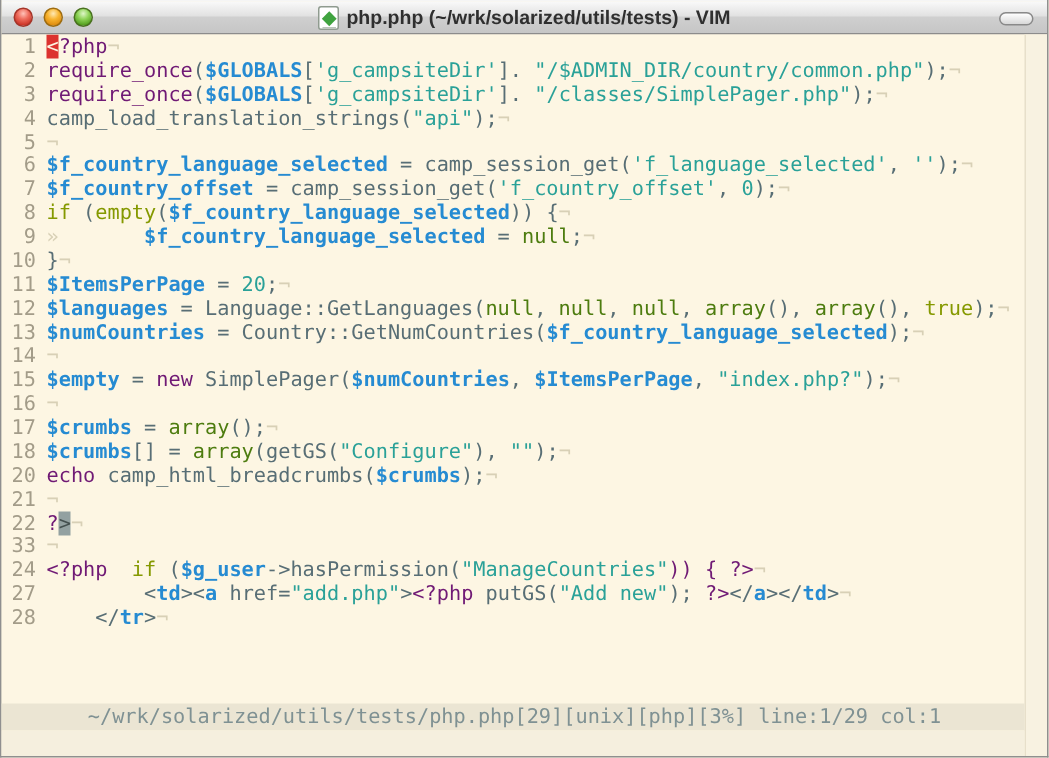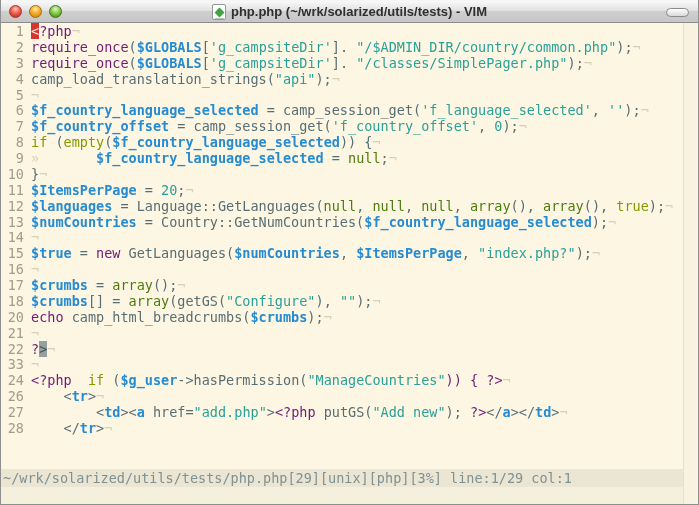--- a/index.html
+++ b/index.html
@@ -44,21 +44,21 @@
   .green  { color:#859900; }
   .yellow { color:#4d7c0f; }
   .tagb   { color:#268bd2; font-weight:bold; }
   .faint  { color:#d8d0b6; }
   .cursor { background:#dc322f; color:#fdf6e3; }
   .match  { background:#93a1a1; color:#44504f; }
 
   .scrollbar { position:absolute; right:0; top:0; bottom:0; width:15px; background:#f8f2e1;
     border-left:1px solid #e7dfca; }
   .statusline { position:absolute; left:0; right:15px; top:446px; height:18px; line-height:18px;
-    background:#ebe5d3; color:#7f9193; padding-left:2px; white-space:pre; }
+    background:#ebe5d3; color:#7f9193; padding-left:2px; white-space:pre;text-align:center; }
   .bottomarea { position:absolute; left:0; right:15px; top:464px; bottom:0; background:#f5efde; }
 </style>
 </head>
 <body>
 
 <div class="window">
 
   <div class="titlebar">
     <div class="lights">
       <span class="light red"></span>
@@ -81,30 +81,29 @@
         <div class="line"><span class="ln">5</span><span class="code"><span class="faint">¬</span></span></div>
         <div class="line"><span class="ln">6</span><span class="code"><span class="blue">$f_country_language_selected</span><span> = camp_session_get(</span><span class="cyan">'f_language_selected'</span><span>, </span><span class="cyan">''</span><span>);</span><span class="faint">¬</span></span></div>
         <div class="line"><span class="ln">7</span><span class="code"><span class="blue">$f_country_offset</span><span> = camp_session_get(</span><span class="cyan">'f_country_offset'</span><span>, </span><span class="cyan">0</span><span>);</span><span class="faint">¬</span></span></div>
         <div class="line"><span class="ln">8</span><span class="code"><span class="green">if</span><span> (</span><span class="green">empty</span><span>(</span><span class="blue">$f_country_language_selected</span><span>)) {</span><span class="faint">¬</span></span></div>
         <div class="line"><span class="ln">9</span><span class="code"><span class="faint">»       </span><span class="blue">$f_country_language_selected</span><span> = </span><span class="yellow">null</span><span>;</span><span class="faint">¬</span></span></div>
         <div class="line"><span class="ln">10</span><span class="code"><span>}</span><span class="faint">¬</span></span></div>
         <div class="line"><span class="ln">11</span><span class="code"><span class="blue">$ItemsPerPage</span><span> = </span><span class="cyan">20</span><span>;</span><span class="faint">¬</span></span></div>
         <div class="line"><span class="ln">12</span><span class="code"><span class="blue">$languages</span><span> = Language::GetLanguages(</span><span class="yellow">null</span><span>, </span><span class="yellow">null</span><span>, </span><span class="yellow">null</span><span>, </span><span class="yellow">array</span><span>(), </span><span class="yellow">array</span><span>(), </span><span class="green">true</span><span>);</span><span class="faint">¬</span></span></div>
         <div class="line"><span class="ln">13</span><span class="code"><span class="blue">$numCountries</span><span> = Country::GetNumCountries(</span><span class="blue">$f_country_language_selected</span><span>);</span><span class="faint">¬</span></span></div>
         <div class="line"><span class="ln">14</span><span class="code"><span class="faint">¬</span></span></div>
-        <div class="line"><span class="ln">15</span><span class="code"><span class="blue">$true</span><span> = </span><span class="red">new</span><span> GetLanguages(</span><span class="blue">$numCountries</span><span>, </span><span class="blue">$ItemsPerPage</span><span>, </span><span class="cyan">"index.php?"</span><span>);</span><span class="faint">¬</span></span></div>
+        <div class="line"><span class="ln">15</span><span class="code"><span class="blue">$empty</span><span> = </span><span class="red">new</span><span> SimplePager(</span><span class="blue">$numCountries</span><span>, </span><span class="blue">$ItemsPerPage</span><span>, </span><span class="cyan">"index.php?"</span><span>);</span><span class="faint">¬</span></span></div>
         <div class="line"><span class="ln">16</span><span class="code"><span class="faint">¬</span></span></div>
         <div class="line"><span class="ln">17</span><span class="code"><span class="blue">$crumbs</span><span> = </span><span class="yellow">array</span><span>();</span><span class="faint">¬</span></span></div>
         <div class="line"><span class="ln">18</span><span class="code"><span class="blue">$crumbs</span><span>[] = </span><span class="yellow">array</span><span>(getGS(</span><span class="cyan">"Configure"</span><span>), </span><span class="cyan">""</span><span>);</span><span class="faint">¬</span></span></div>
         <div class="line"><span class="ln">20</span><span class="code"><span class="red">echo</span><span> camp_html_breadcrumbs(</span><span class="blue">$crumbs</span><span>);</span><span class="faint">¬</span></span></div>
         <div class="line"><span class="ln">21</span><span class="code"><span class="faint">¬</span></span></div>
         <div class="line"><span class="ln">22</span><span class="code"><span class="red">?</span><span class="match">&gt;</span><span class="faint">¬</span></span></div>
         <div class="line"><span class="ln">33</span><span class="code"><span class="faint">¬</span></span></div>
         <div class="line"><span class="ln">24</span><span class="code"><span class="red">&lt;?php</span><span>  </span><span class="green">if</span><span> (</span><span class="blue">$g_user</span><span>-&gt;hasPermission(</span><span class="cyan">"ManageCountries"</span><span class="red">))</span><span> </span><span class="red">{</span><span> </span><span class="red">?&gt;</span><span class="faint">¬</span></span></div>
-        <div class="line"><span class="ln">26</span><span class="code"><span>    &lt;</span><span class="tagb">tr</span><span>&gt;</span><span class="faint">¬</span></span></div>
         <div class="line"><span class="ln">27</span><span class="code"><span>        &lt;</span><span class="tagb">td</span><span>&gt;&lt;</span><span class="tagb">a</span><span> href=</span><span class="cyan">"add.php"</span><span>&gt;</span><span class="red">&lt;?php</span><span> putGS(</span><span class="cyan">"Add new"</span><span>); </span><span class="red">?&gt;</span><span>&lt;/</span><span class="tagb">a</span><span>&gt;&lt;/</span><span class="tagb">td</span><span>&gt;</span><span class="faint">¬</span></span></div>
         <div class="line"><span class="ln">28</span><span class="code"><span>    &lt;/</span><span class="tagb">tr</span><span>&gt;</span><span class="faint">¬</span></span></div>
       </div>
     <div class="scrollbar"></div>
     <div class="statusline">~/wrk/solarized/utils/tests/php.php[29][unix][php][3%] line:1/29 col:1</div>
     <div class="bottomarea"></div>
   </div>
 
 </div>
 

